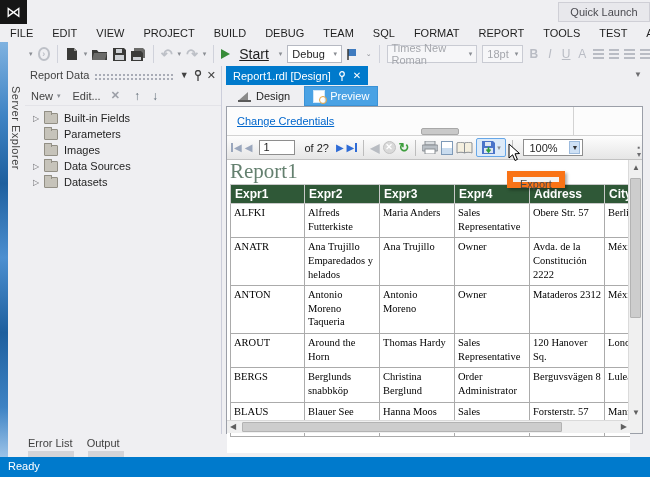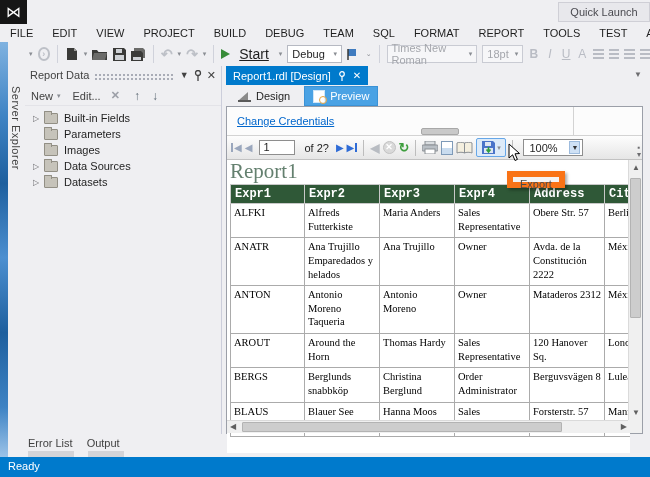--- a/index.html
+++ b/index.html
@@ -121,21 +121,21 @@
     align-items:center;justify-content:space-between;padding:0 2px 0 5px;margin-left:4px;font-size:11px;}
   .zoom-dd{width:11px;height:13px;background:#CFE1F5;border:1px solid #9DBBDD;font-size:7px;
     color:#333;display:flex;align-items:center;justify-content:center;}
 
   
   .canvas{position:absolute;left:0;top:53px;width:403px;height:293px;background:#fff;
     overflow:hidden;padding:0 0 0 3px;}
   .report-title{font-family:"Liberation Serif",serif;font-size:21px;color:#64806F;
     line-height:23px;}
   table.rpt{border-collapse:collapse;table-layout:fixed;width:400px;margin-top:1px;}
-  table.rpt th{background:#2F5837;color:#fff;font-family:Liberation Mono, monospace;font-size:12px;
+  table.rpt th{background:#2F5837;color:#fff;font-family:Liberation Sans, sans-serif;font-size:12px;
     font-weight:bold;text-align:left;padding:2px 4px;border:1px solid #C8C8C8;}
   table.rpt td{font-family:"Liberation Serif",serif;font-size:10.5px;line-height:1.3;color:#000;
     border:1px solid #ABABAB;padding:2px 3px 4px 3px;vertical-align:top;overflow:hidden;}
   table.rpt td.nowrap{white-space:nowrap;}
 
   
   .vscroll{position:absolute;right:0;top:53px;width:14px;height:261px;background:#F0F0F0;
     border-left:1px solid #DADADA;}
   .hscroll{position:absolute;left:0;bottom:0;width:403px;height:13px;background:#F0F0F0;
     border-top:1px solid #DADADA;}

